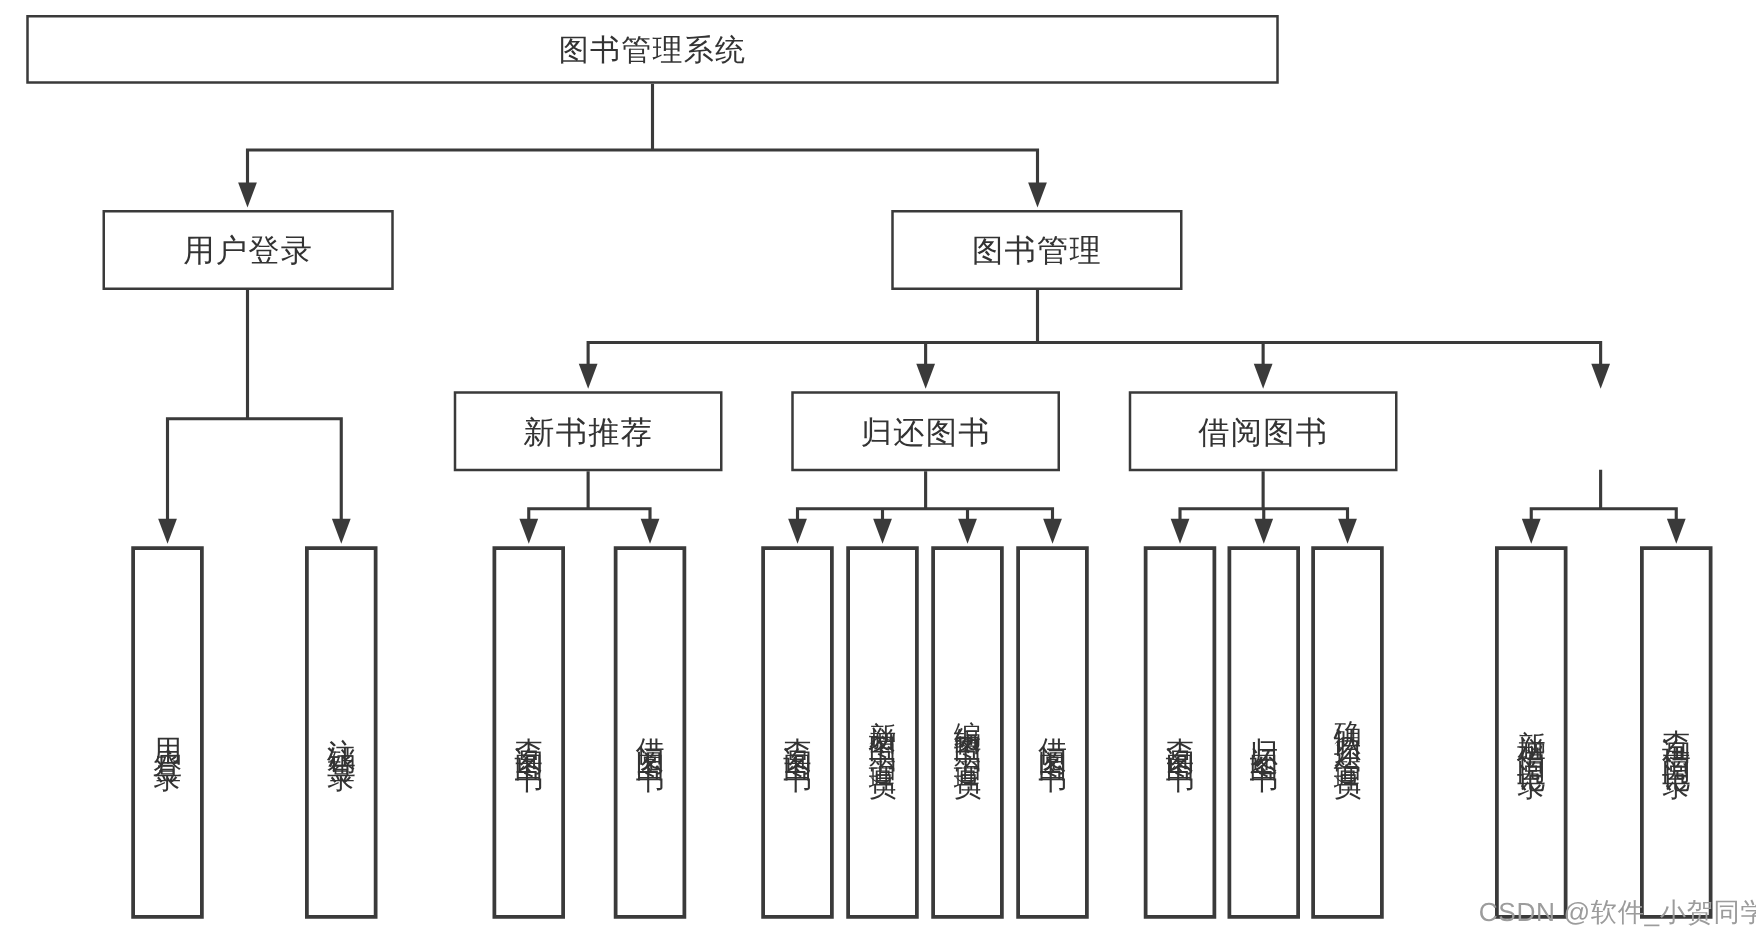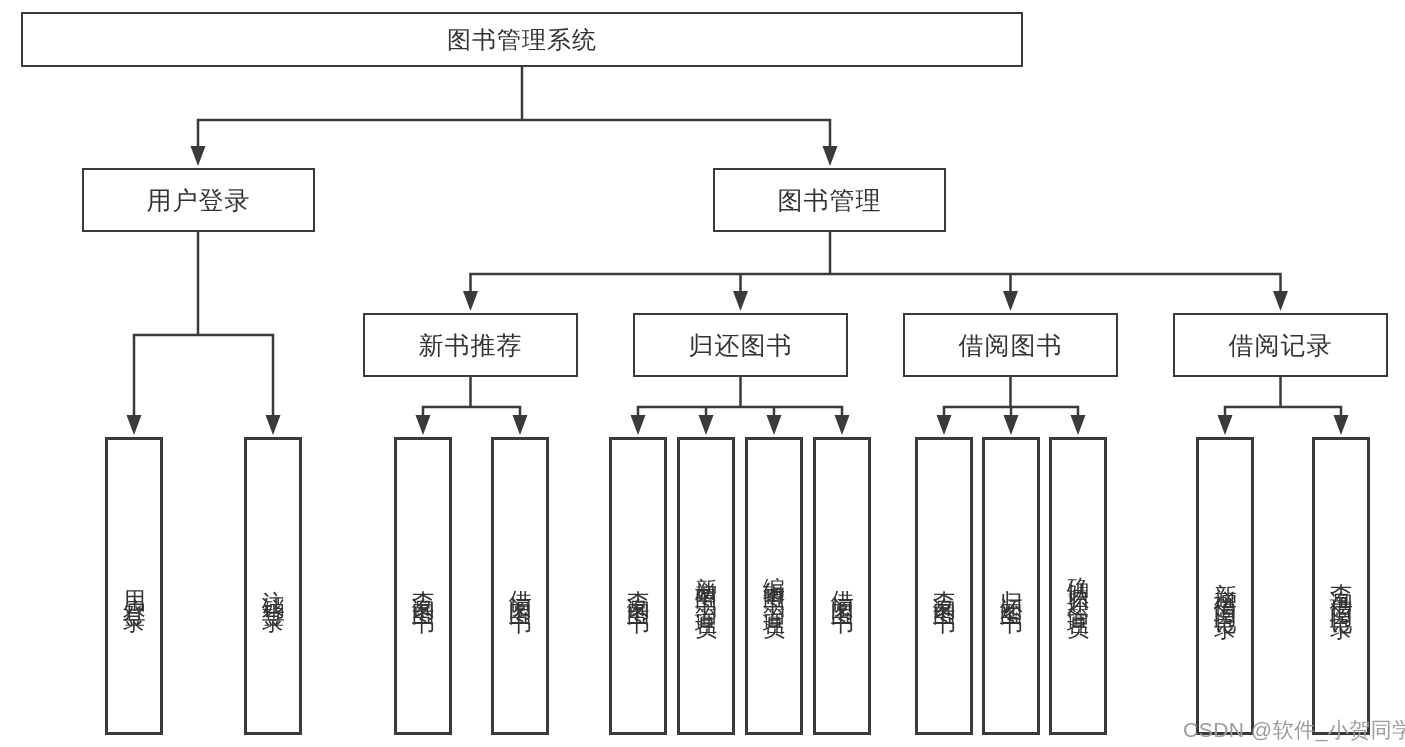--- a/index.html
+++ b/index.html
@@ -95,23 +95,20 @@
 
   <div class="box lvl3" style="left:363px;">
     <span class="lbl">新书推荐</span>
   </div>
   <div class="box lvl3" style="left:633px;">
     <span class="lbl">归还图书</span>
   </div>
   <div class="box lvl3" style="left:903px;">
     <span class="lbl">借阅图书</span>
   </div>
-  <div class="box lvl3" style="left:1173px;">
-    <span class="lbl">借阅记录</span>
-  </div>
 
   <div class="leaf" style="left:105px;">
     <span class="vlbl">用户登录</span>
   </div>
   <div class="leaf" style="left:244px;">
     <span class="vlbl">注销登录</span>
   </div>
 
   <div class="leaf" style="left:394px;">
     <span class="vlbl">查询图书</span>

